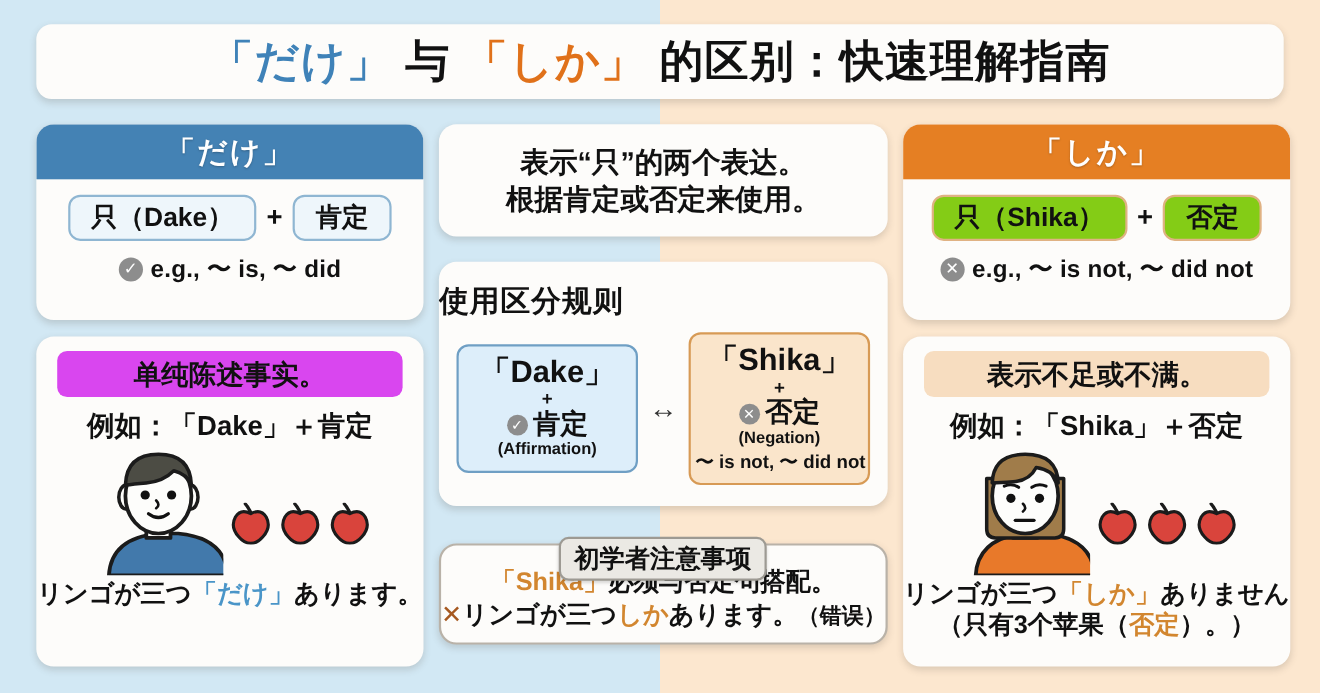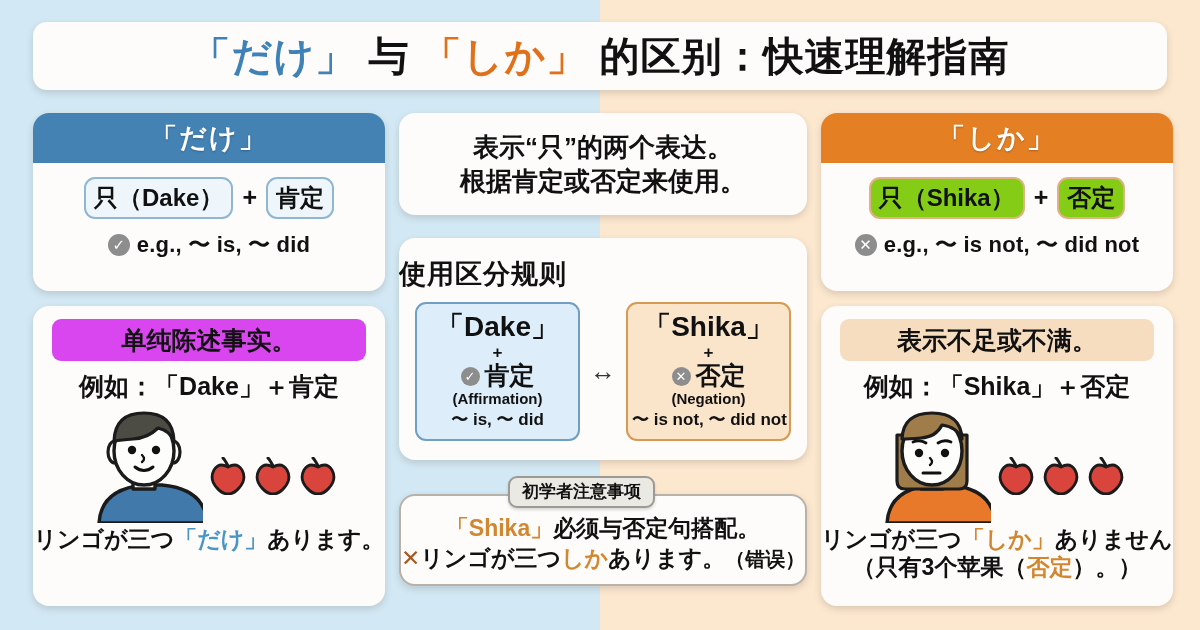--- a/index.html
+++ b/index.html
@@ -40,21 +40,21 @@
     font-size:27px;font-weight:bold;color:#fff;letter-spacing:2px;
     text-shadow:0 1px 2px rgba(0,0,0,.25);
   }
   .head-blue{background:#4482b4;}
   .head-orange{background:#e57f23;}
   .pill-row{
     display:flex;align-items:center;justify-content:center;gap:9px;
     margin-top:14px;
   }
   .pill{
-    border-radius:11px;padding:5px 8px;font-size:24px;font-weight:bold;
+    border-radius:11px;padding:5px 19px;font-size:24px;font-weight:bold;
     line-height:1.15;white-space:nowrap;
   }
   .pill.blue{background:#eef6fb;border:2px solid #8fb6d2;}
   .pill.orange{background:#84cc16;border:2px solid #e0b283;}
   .plus{font-size:25px;font-weight:bold;}
   .eg-row{
     display:flex;align-items:center;justify-content:center;gap:7px;
     margin-top:11px;font-size:22px;font-weight:bold;letter-spacing:.2px;
   }
   .badge{
@@ -116,23 +116,23 @@
     display:flex;align-items:center;justify-content:center;gap:5px;
     font-size:25px;font-weight:bold;line-height:1.1;
   }
   .rb-pol .badge{width:19px;height:19px;font-size:13px;}
   .rb-sub{font-size:15px;font-weight:bold;line-height:1.25;}
   .rb-ex{font-size:17px;font-weight:bold;line-height:1.25;white-space:nowrap;}
   #swap-arrow{font-size:26px;font-weight:bold;color:#333;}
 
   #center-bot{left:399px;top:494px;width:408px;height:92px;border:2px solid #b9b2a8;}
   #notice-tab{
-    position:absolute;left:508px;top:476px;z-index:5;
+    position:absolute;left:508px;top:488px;z-index:5;
     background:#ebe9e4;border:2px solid #9d9a93;border-radius:9px;
-    padding:2px 12px 3px;font-size:17px;font-weight:bold;
+    padding:2px 12px 3px;font-size:23px;font-weight:bold;
     box-shadow:0 2px 3px rgba(0,0,0,.15);
   }
   .notice-line{
     text-align:center;font-size:23px;font-weight:bold;white-space:nowrap;
     line-height:1.3;
   }
   #notice-l1{margin-top:18px;}
   .xmark{color:#a6581f;font-weight:bold;}
   .sub-small{font-size:20px;}
 </style>
@@ -254,21 +254,20 @@
     <div id="rule-title">使用区分规则</div>
     <div id="rule-body">
       <div class="rulebox blue">
         <div class="rb-word">「Dake」</div>
         <div class="rb-plus">+</div>
         <div class="rb-pol">
           <span class="badge">✓</span>
           <span>肯定</span>
         </div>
         <div class="rb-sub">(Affirmation)</div>
-        <div class="rb-ex">〜 is, 〜 did</div>
       </div>
       <div id="swap-arrow">↔</div>
       <div class="rulebox orange">
         <div class="rb-word">「Shika」</div>
         <div class="rb-plus">+</div>
         <div class="rb-pol">
           <span class="badge">✕</span>
           <span>否定</span>
         </div>
         <div class="rb-sub">(Negation)</div>

